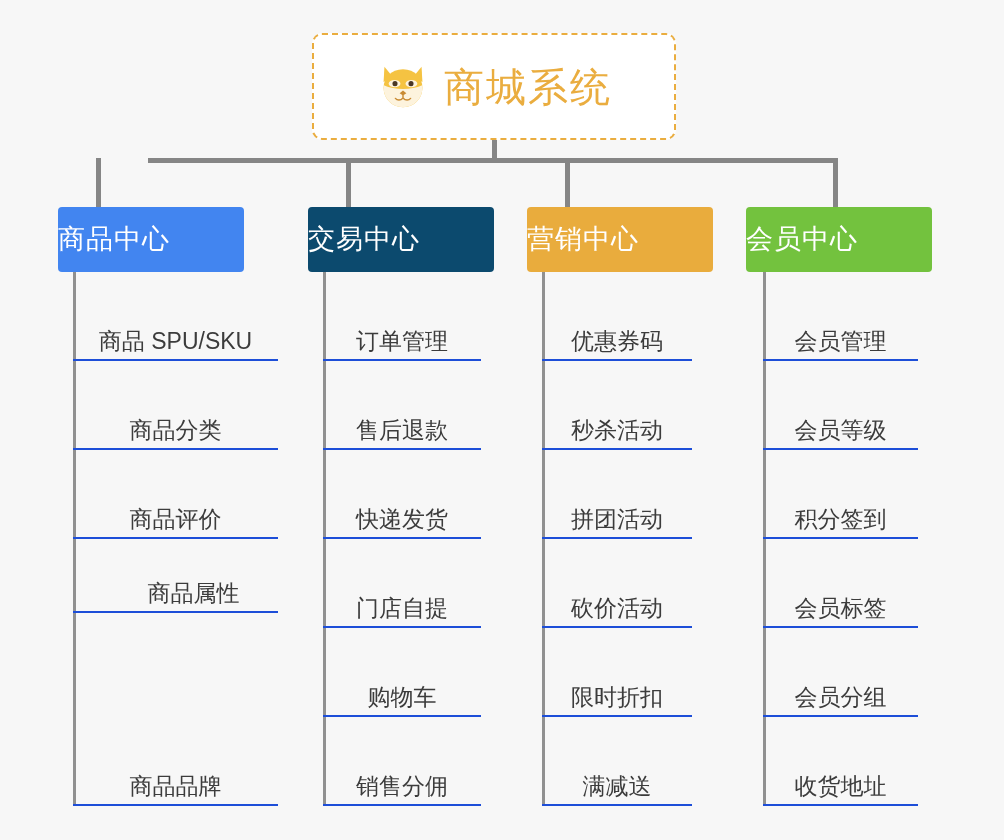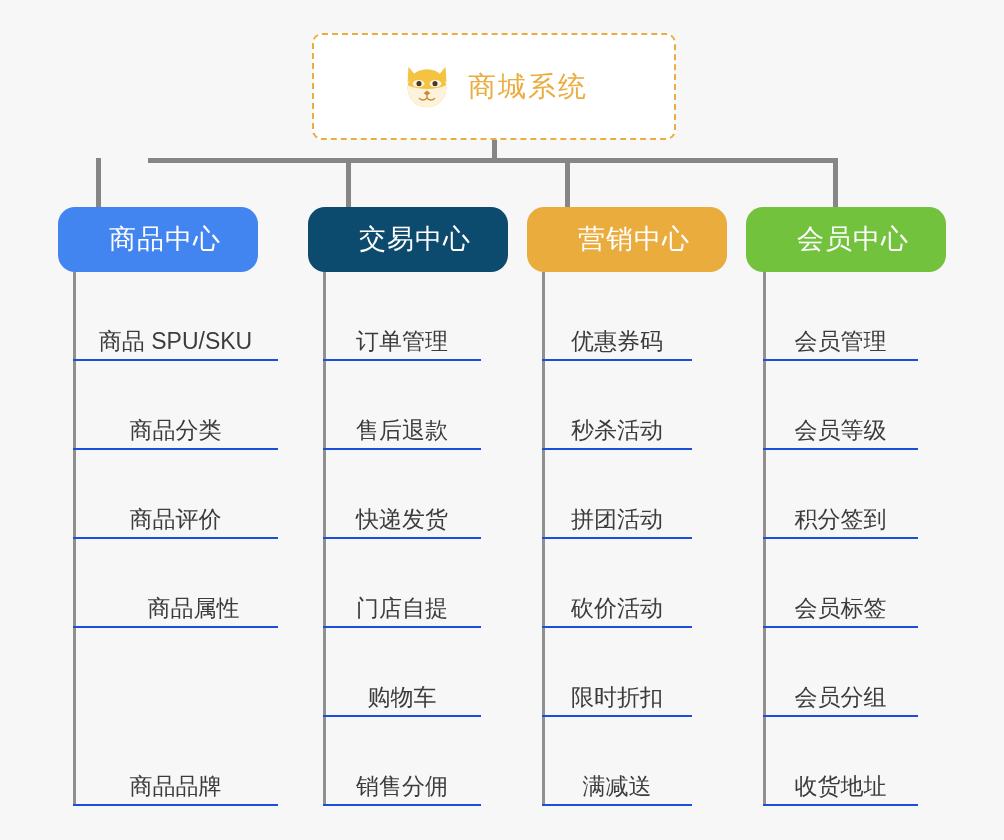--- a/index.html
+++ b/index.html
@@ -37,21 +37,21 @@
     justify-content: center;
     gap: 14px;
   }
   .root-emoji {
     width: 54px;
     height: 54px;
     flex: none;
     display: block;
   }
   .root-title {
-    font-size: 28px;
+    font-size: 40px;
     color: #eaad3f;
     letter-spacing: 2px;
     line-height: 1;
     white-space: nowrap;
   }
 
   
   .conn {
     position: absolute;
     background: #868686;
@@ -75,25 +75,23 @@
     top: 158px;
     width: 5px;
     height: 50px;
   }
 
   
   .cat-box {
     position: absolute;
     top: 207px;
     height: 65px;
-    border-radius: 17px;
+    border-radius: 4px;
     display: flex;
     align-items: center;
-    justify-content: center;
-    padding-left: 14px;
   }
   .cat-label {
     font-size: 27px;
     color: #ffffff;
     letter-spacing: 1px;
     line-height: 1;
     white-space: nowrap;
   }
 
   
@@ -159,21 +157,21 @@
         <div class="leaf-trunk" style="height: 534px;"></div>
         <div class="leaf-item" style="top: 0px; width: 205px;">
           <span class="leaf-label">商品 SPU/SKU</span>
         </div>
         <div class="leaf-item" style="top: 89px; width: 205px;">
           <span class="leaf-label">商品分类</span>
         </div>
         <div class="leaf-item" style="top: 178px; width: 205px;">
           <span class="leaf-label">商品评价</span>
         </div>
-        <div class="leaf-item" style="top: 267px; width: 205px; padding-left: 36px;">
+        <div class="leaf-item" style="top: 252px; width: 205px; padding-left: 36px;">
           <span class="leaf-label">商品属性</span>
         </div>
         <div class="leaf-item" style="top: 445px; width: 205px;">
           <span class="leaf-label">商品品牌</span>
         </div>
       </div>
       <div class="conn conn-drop" style="left: 346px;"></div>
       <div class="cat-box" style="left: 308px; width: 186px; background: #0c4a6e;">
         <span class="cat-label">交易中心</span>
       </div>

